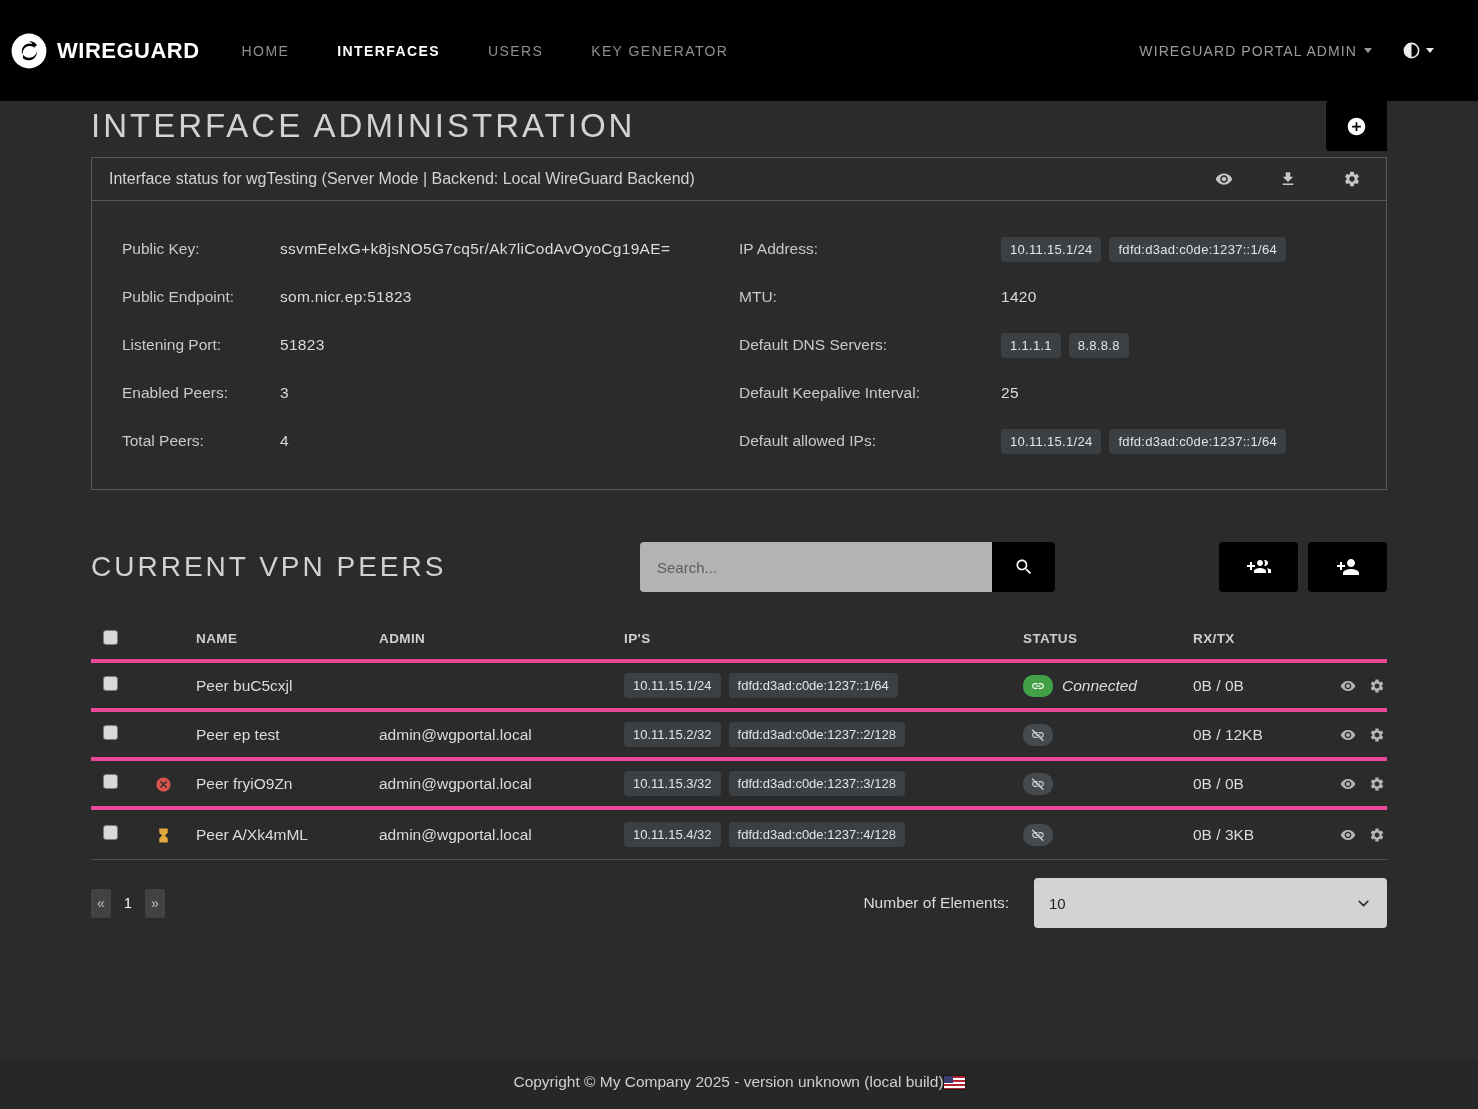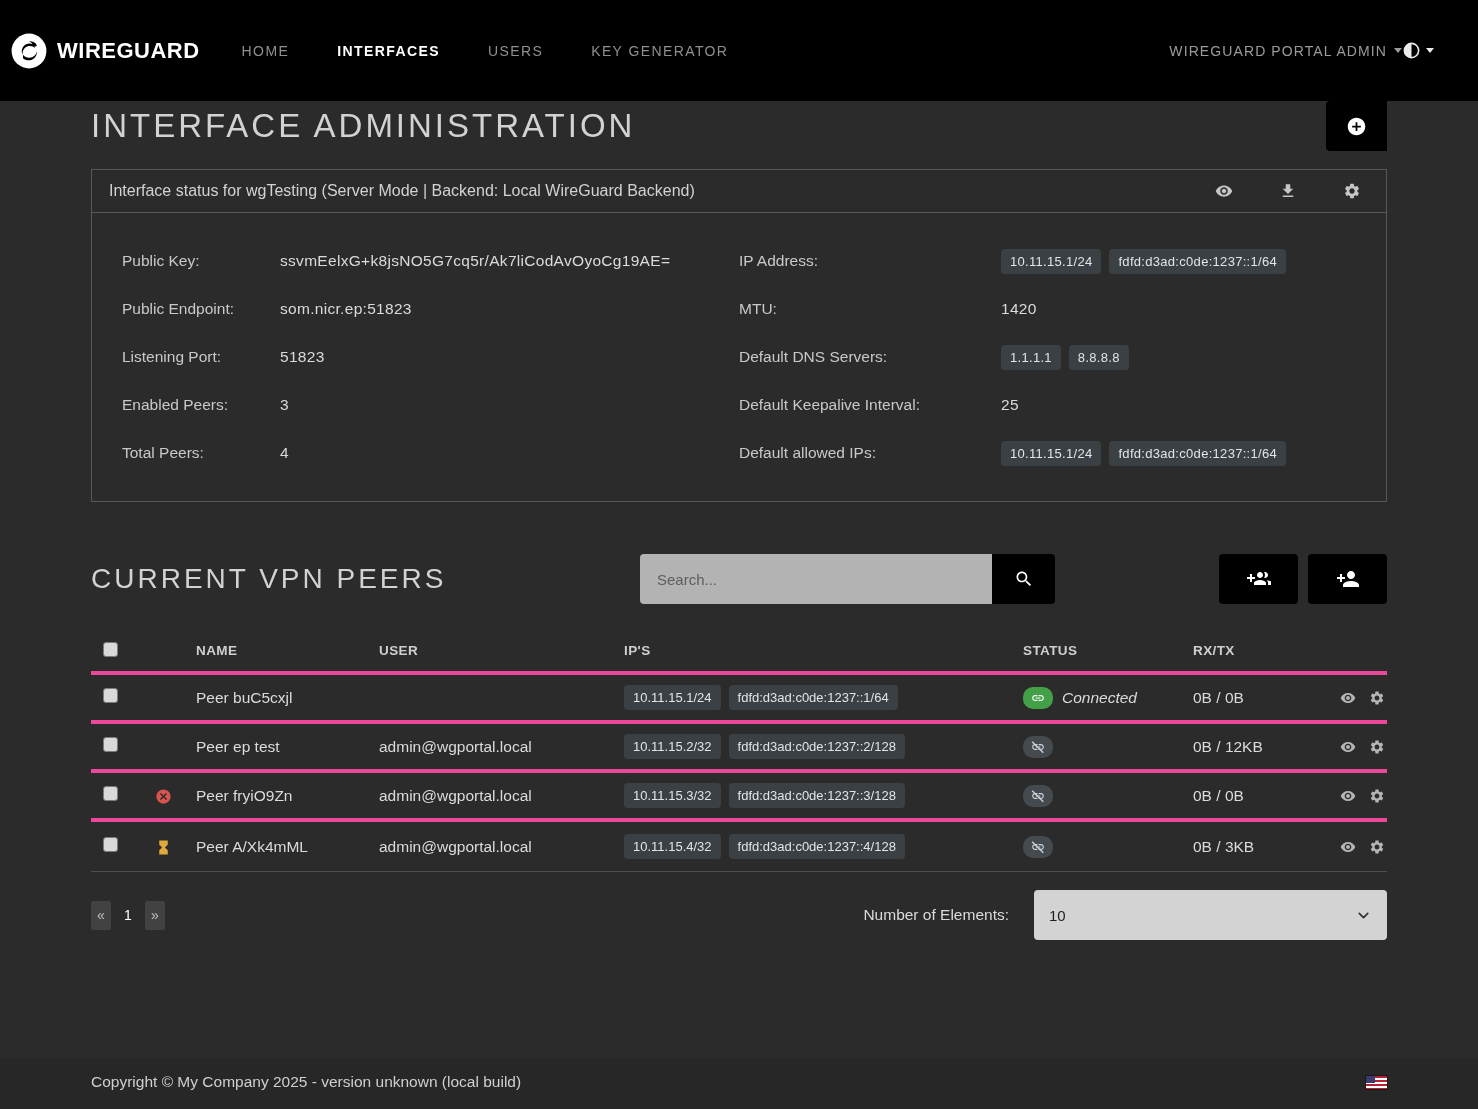--- a/index.html
+++ b/index.html
@@ -13,41 +13,41 @@
   }
   .ic { display:inline-block; vertical-align:middle; fill:currentColor; }
 
   
   .navbar { height:101px; background:#000; display:flex; align-items:center; padding:0 44px 0 10px; flex:0 0 auto; }
   .brand { display:flex; align-items:center; gap:9px; color:#fff; font-size:22px; font-weight:700; letter-spacing:.5px; margin-right:42px; cursor:pointer; }
   .brand svg { width:38px; height:38px; }
   .nav-links { display:flex; gap:48px; }
   .nav-link { color:#8f8f8f; font-size:14px; letter-spacing:1.4px; text-decoration:none; cursor:pointer; }
   .nav-link.active { color:#fff; font-weight:700; }
-  .nav-right { margin-left:auto; display:flex; align-items:center; }
+  .nav-right { margin-left:auto; display:flex; align-items:center; gap:30px; }
   .user-menu { color:#9b9b9b; font-size:14px; letter-spacing:1.1px; display:flex; align-items:center; gap:7px; cursor:pointer; }
   .caret { width:0; height:0; border-left:4.5px solid transparent; border-right:4.5px solid transparent; border-top:5px solid currentColor; display:inline-block; }
   .theme-toggle { color:#ececec; display:flex; align-items:center; gap:5px; cursor:pointer; }
   .theme-toggle svg { width:19px; height:19px; }
 
   
   main { flex:1 1 auto; }
   .container { width:1296px; margin:0 auto; }
   .page-header { display:flex; align-items:center; justify-content:space-between; }
   h1.page-title { font-size:33px; font-weight:500; letter-spacing:3px; color:#d2d2d2; }
   .header-controls { display:flex; height:50px; }
   .btn-black { background:#000; color:#fff; border:none; display:flex; align-items:center; justify-content:center; cursor:pointer; }
   .add-if-btn { width:61px; border-radius:4px 0 0 4px; }
   .add-if-btn svg { width:21px; height:21px; }
   .select { background:#d3d3d3; color:#1f1f1f; font-size:15px; display:flex; align-items:center; justify-content:space-between; padding:0 15px; cursor:pointer; }
   .if-select { width:352px; border-radius:0 4px 4px 0; }
   .select svg { width:17px; height:17px; color:#333; }
 
   
-  .card { margin-top:18px; border:1px solid #585858; }
+  .card { margin-top:6px; border:1px solid #585858; }
   .card-header { display:flex; align-items:center; justify-content:space-between; padding:12px 17px; border-bottom:1px solid #585858; }
   .card-title { font-size:16px; color:#d2d2d2; }
   .card-actions { display:flex; gap:46px; align-items:center; padding-right:8px; }
   .icon-btn { background:none; border:none; color:#c6c6c6; cursor:pointer; display:inline-flex; align-items:center; }
   .card-actions svg { width:18px; height:18px; }
   .card-body { display:grid; grid-template-columns:1fr 1fr; padding:24px 30px 24px; }
   .info-col-left .info-row { grid-template-columns:158px 1fr; }
   .info-col-right .info-row { grid-template-columns:262px 1fr; }
   .info-row { display:grid; align-items:center; height:48px; font-size:15.5px; }
   .info-label { color:#c9c9c9; }
@@ -93,21 +93,21 @@
   .table-footer { margin-top:18px; display:flex; align-items:center; }
   .pagination { display:flex; gap:7px; align-items:center; }
   .page-btn { min-width:20px; height:29px; padding:0 6px; display:flex; align-items:center; justify-content:center; background:#424242; color:#c2c2c2; font-size:14px; border:none; cursor:pointer; border-radius:2px; }
   .page-btn.active { background:transparent; color:#fff; font-weight:400; }
   .elements { margin-left:auto; display:flex; align-items:center; gap:25px; }
   .elements-label { font-size:15.5px; color:#dbdbdb; }
   .elements-select { width:353px; height:50px; border-radius:4px; }
 
   
   footer { flex:0 0 auto; background:#272727; padding:15px 0 18px; }
-  .footer-inner { display:flex; align-items:center; justify-content:space-between; }
+  .footer-inner { display:flex; align-items:center; justify-content:center; }
   .copyright { font-size:15.5px; color:#cfcfcf; }
   .flag { position:relative; width:21px; height:13px; background:repeating-linear-gradient(180deg, #b22234 0 2px, #ffffff 2px 4px); display:inline-block; cursor:pointer; box-shadow:0 0 0 1px rgba(0,0,0,.35); }
   .flag::before { content:""; position:absolute; left:0; top:0; width:9px; height:7px; background:#3c3b6e; }
 </style>
 </head>
 <body>
 
 <svg width="0" height="0" style="position:absolute" aria-hidden="true">
   <symbol id="i-eye" viewBox="0 0 24 24">
       <path d="M12 4.5C7 4.5 2.73 7.61 1 12c1.73 4.39 6 7.5 11 7.5s9.27-3.11 11-7.5c-1.73-4.39-6-7.5-11-7.5zM12 17c-2.76 0-5-2.24-5-5s2.24-5 5-5 5 2.24 5 5-2.24 5-5 5zm0-8c-1.66 0-3 1.34-3 3s1.34 3 3 3 3-1.34 3-3-1.34-3-3-3z"></path>
@@ -299,21 +299,21 @@
             </svg>
         </button>
       </div>
     </div>
 
     <div class="peers-table">
       <div class="trow thead">
         <div class="cell"><span class="checkbox"></span></div>
         <div class="cell c-flag"></div>
         <div class="cell">NAME</div>
-        <div class="cell">USER</div>
+        <div class="cell">ADMIN</div>
         <div class="cell">IP'S</div>
         <div class="cell">STATUS</div>
         <div class="cell">RX/TX</div>
         <div class="cell"></div>
       </div>
 
       <div class="trow">
         <div class="cell"><span class="checkbox"></span></div>
         <div class="cell c-flag"></div>
         <div class="cell c-name">Peer buC5cxjl</div>

